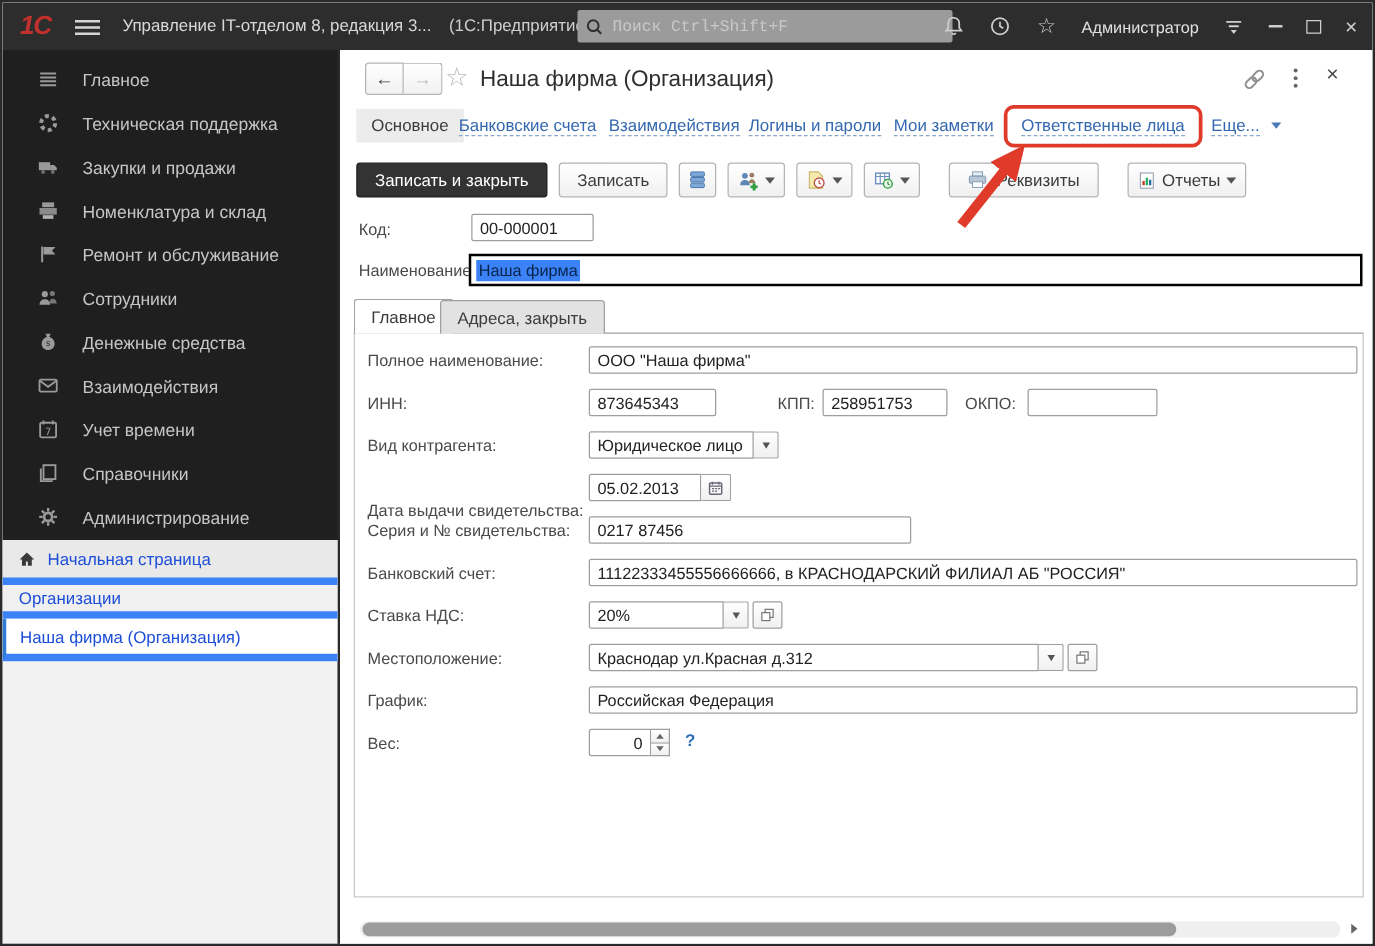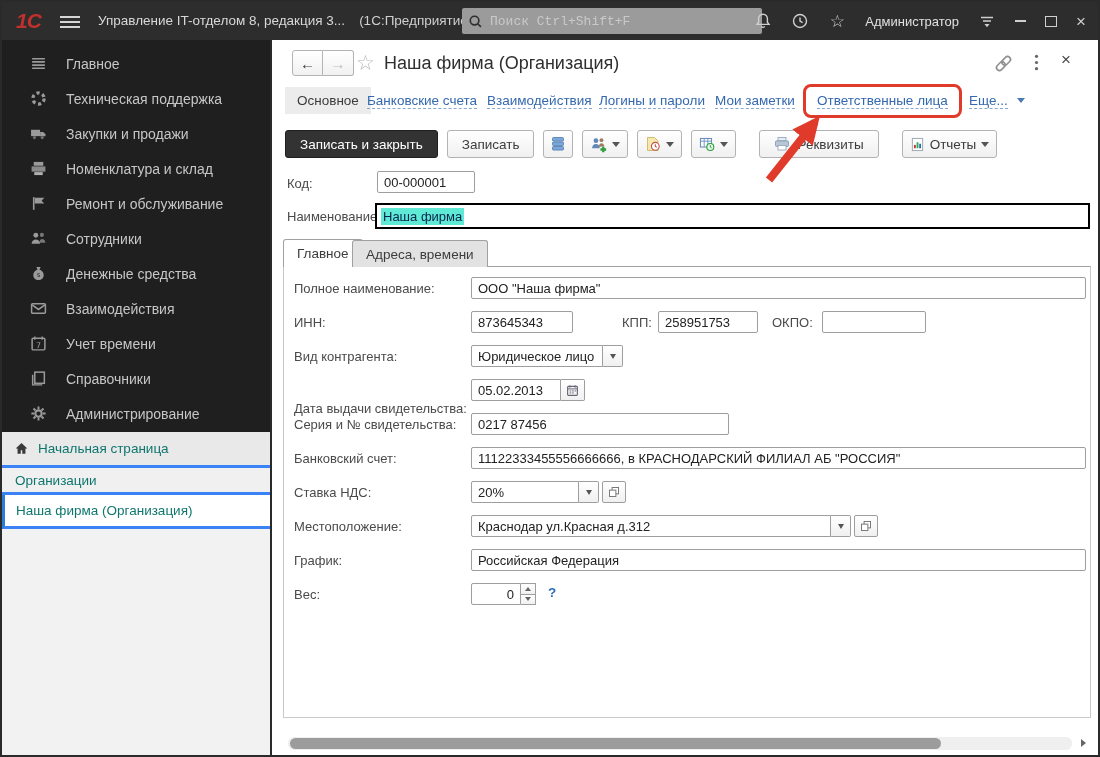--- a/index.html
+++ b/index.html
@@ -22,21 +22,21 @@
   .win-min{width:11px;height:2px;background:#cfcfcf;cursor:pointer;}
   .win-max{width:10px;height:9px;border:1.5px solid #cfcfcf;cursor:pointer;}
   .win-close{font-size:17px;color:#cfcfcf;line-height:1;cursor:pointer;}
 
   
   .sidebar{position:absolute;left:0;top:38px;bottom:0;width:270px;background:#1f1f1f;border-right:2px solid #2a2a2a;box-sizing:border-box;}
   .menu{padding-top:6px;}
   .menu-item{height:35px;display:flex;align-items:center;padding-left:28px;gap:19px;color:#c6c6c6;font-size:14px;cursor:pointer;}
   .menu-item svg{flex:0 0 17px;}
   .win-panel{position:absolute;left:0;right:0;bottom:0;top:392px;background:#f2f2f2;}
-  .wp-row{display:flex;align-items:center;border-bottom:3px solid #3b82f6;font-size:13.5px;color:#0f766e;cursor:pointer;box-sizing:border-box;}
+  .wp-row{display:flex;align-items:center;border-bottom:6px solid #3b82f6;font-size:13.5px;color:#1d4ed8;cursor:pointer;box-sizing:border-box;}
   .wp-home{height:36px;background:#e9e9e9;padding-left:12px;gap:9px;}
   .wp-mid{height:27px;background:#f0f0f0;padding-left:13px;text-align:center;}
   .wp-active{height:34px;background:#ffffff;border-left:3px solid #2e7cd6;padding-left:11px;}
 
   
   .main{position:absolute;left:270px;top:38px;right:0;bottom:0;background:#fff;}
 
   .nav-group{position:absolute;left:20px;top:10px;display:flex;}
   .nav-btn{width:31px;height:26px;border:1px solid #b3b3b3;background:linear-gradient(#fff,#f1f1f1);display:flex;align-items:center;justify-content:center;font-size:15px;cursor:pointer;box-sizing:border-box;}
   .nav-back{border-radius:3px 0 0 3px;color:#3a3a3a;}
@@ -61,21 +61,21 @@
   .btn-dark{background:#333333;border-color:#1f1f1f;color:#fff;}
   .btn-ico{padding:0 6px;width:30px;justify-content:center;}
   .btn-dd{padding:0 7px;gap:5px;}
   .btn .tri{border-top-color:#555;}
   .sep{width:5px;}
 
   .fldlabel{position:absolute;font-size:13px;color:#4a4a4a;white-space:nowrap;}
   .inp{position:absolute;height:22px;border:1px solid #9e9e9e;border-radius:2px;font-size:13px;color:#222;padding:0 6px;box-sizing:border-box;font-family:inherit;background:#fff;outline:none;}
   .code-inp{left:105px;top:131px;width:98px;}
   .name-field{position:absolute;left:103px;top:163px;width:715px;height:26px;border:2px solid #000;box-sizing:border-box;display:flex;align-items:center;padding-left:4px;font-size:13px;background:#fff;}
-  .name-sel{background:#5eead4;color:#06244d;padding:1px 2px;}
+  .name-sel{background:#3b82f6;color:#06244d;padding:1px 2px;}
 
   
   .itab{position:absolute;top:199px;font-size:13.5px;color:#3c3c3c;padding:6px 13px;border:1px solid #a0a0a0;border-bottom:none;border-radius:3px 3px 0 0;cursor:pointer;z-index:2;box-sizing:border-box;height:28px;}
   .itab-main{left:11px;background:#fff;}
   .itab-addr{left:80px;background:#e2e2e2;top:200px;height:27px;}
   .pane{position:absolute;left:11px;top:226px;width:808px;height:452px;border-top:1px solid #a0a0a0;border-left:1px solid #c9c9c9;border-right:1px solid #c9c9c9;border-bottom:1px solid #c9c9c9;background:#fff;box-sizing:border-box;z-index:1;}
   .pane .fldlabel{left:10px;}
   .p-inp{position:absolute;left:187px;height:22px;border:1px solid #9e9e9e;border-radius:2px;font-size:13px;color:#222;padding:0 6px;box-sizing:border-box;font-family:inherit;background:#fff;outline:none;}
   .combo{position:absolute;left:187px;display:flex;height:22px;}
   .combo .val{border:1px solid #9e9e9e;border-radius:2px 0 0 2px;font-size:13px;color:#222;padding:0 6px;display:flex;align-items:center;box-sizing:border-box;background:#fff;}
@@ -343,21 +343,21 @@
     </div>
 
     <span class="fldlabel" style="left:15px;top:136px">Код:</span>
     <input class="inp code-inp" value="00-000001" style="">
     <span class="fldlabel" style="left:15px;top:169px">Наименование:</span>
     <div class="name-field">
       <span class="name-sel">Наша фирма</span>
     </div>
 
     <span class="itab itab-main">Главное</span>
-    <span class="itab itab-addr">Адреса, времени</span>
+    <span class="itab itab-addr">Адреса, закрыть</span>
 
     <div class="pane">
 
       <span class="fldlabel" style="top:14px">Полное наименование:</span>
       <input class="p-inp" style="top: 10px; width: 615px;" value="ООО &quot;Наша фирма&quot;">
 
       <span class="fldlabel" style="top:48px">ИНН:</span>
       <input class="p-inp" style="top: 44px; width: 102px;" value="873645343">
       <span class="fldlabel" style="left:338px;top:48px">КПП:</span>
       <input class="p-inp" style="left: 374px; top: 44px; width: 100px;" value="258951753">

